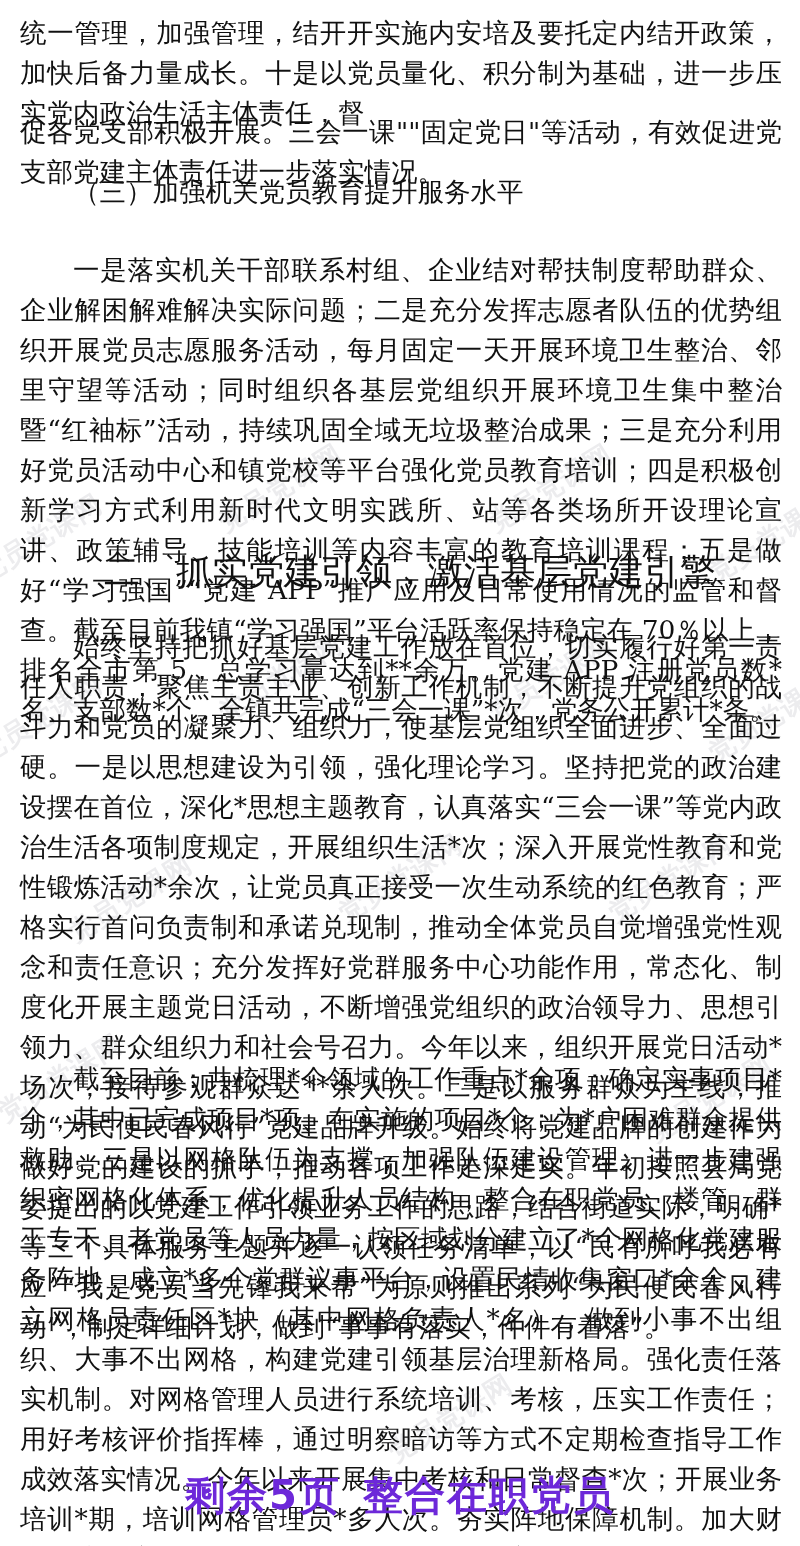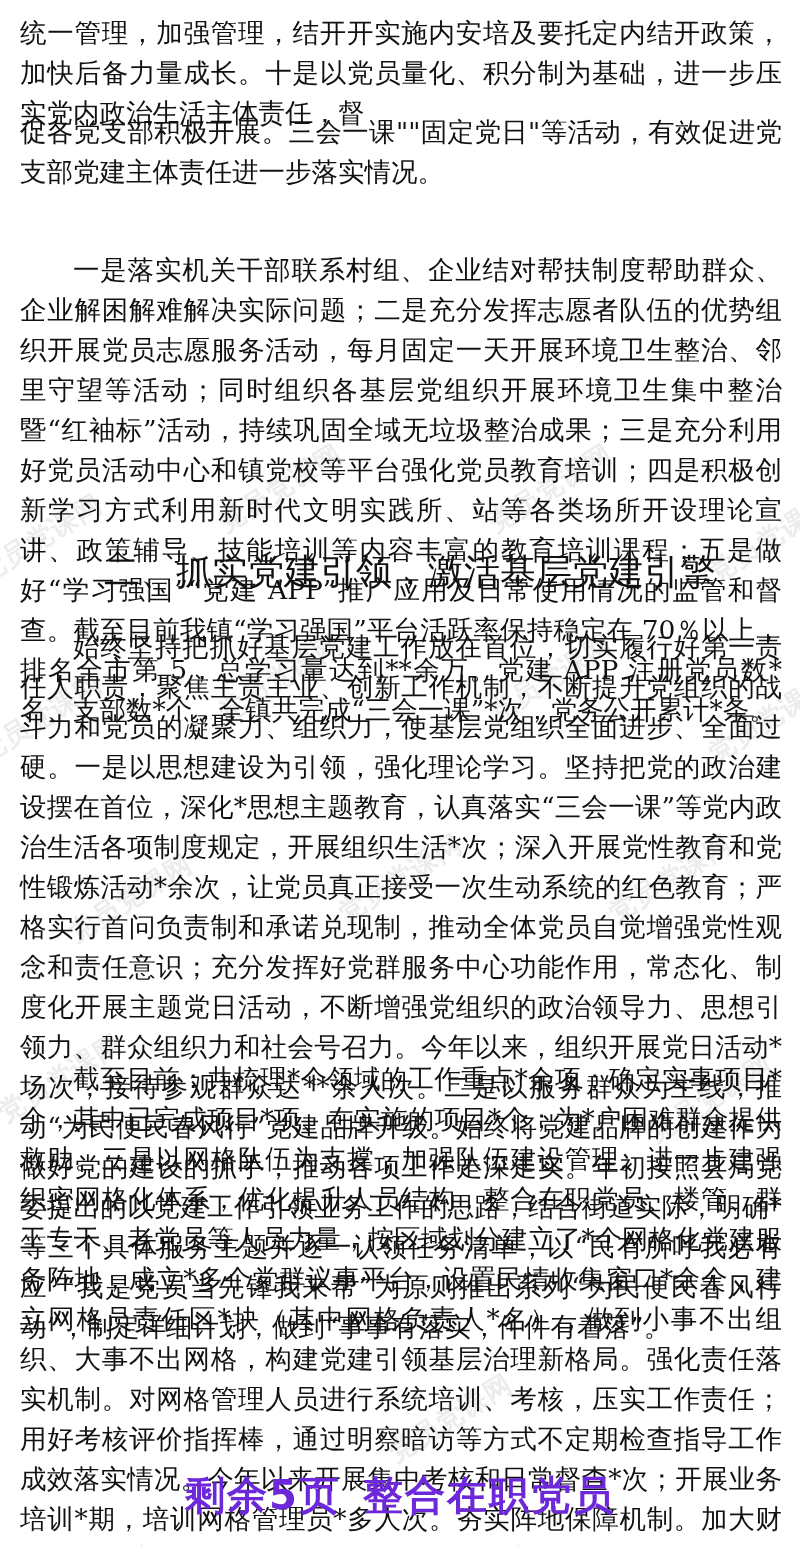--- a/index.html
+++ b/index.html
@@ -119,20 +119,21 @@
 
     <div class="wm" style="left:380px; top:1400px;">党员党课网</div>
   </div>
 
   <div class="content">
 
     <p id="para-top" class="textblock">统一管理，加强管理，结开开实施内安培及要托定内结开政策，加快后备力量成长。十是以党员量化、积分制为基础，进一步压实党内政治生活主体责任，督</p>
 
     <p id="para-cont" class="textblock">促各党支部积极开展。三会一课""固定党日"等活动，有效促进党支部党建主体责任进一步落实情况。</p>
 
+    <h3 id="head-three" class="textblock heading" style="margin:0;font-size:26.5px;font-weight:400;">（三）加强机关党员教育提升服务水平</h3>
 
     <p id="para-edu" class="textblock indent">一是落实机关干部联系村组、企业结对帮扶制度帮助群众、企业解困解难解决实际问题；二是充分发挥志愿者队伍的优势组织开展党员志愿服务活动，每月固定一天开展环境卫生整治、邻里守望等活动；同时组织各基层党组织开展环境卫生集中整治暨“红袖标”活动，持续巩固全域无垃圾整治成果；三是充分利用好党员活动中心和镇党校等平台强化党员教育培训；四是积极创新学习方式利用新时代文明实践所、站等各类场所开设理论宣讲、政策辅导、技能培训等内容丰富的教育培训课程；五是做好“学习强国”“党建 APP”推广应用及日常使用情况的监管和督查。截至目前我镇“学习强国”平台活跃率保持稳定在 70％以上，排名全市第 5，总学习量达到**余万。党建 APP 注册党员数*名、支部数*个，全镇共完成“三会一课”*次，党务公开累计*条。</p>
 
     <h3 id="head-two" class="textblock heading" style="margin:12px;font-size:36px;font-weight:400;">二、抓实党建引领，激活基层党建引擎</h3>
 
     <p id="para-lead" class="textblock indent">始终坚持把抓好基层党建工作放在首位，切实履行好第一责任人职责，聚焦主责主业、创新工作机制，不断提升党组织的战斗力和党员的凝聚力、组织力，使基层党组织全面进步、全面过硬。一是以思想建设为引领，强化理论学习。坚持把党的政治建设摆在首位，深化*思想主题教育，认真落实“三会一课”等党内政治生活各项制度规定，开展组织生活*次；深入开展党性教育和党性锻炼活动*余次，让党员真正接受一次生动系统的红色教育；严格实行首问负责制和承诺兑现制，推动全体党员自觉增强党性观念和责任意识；充分发挥好党群服务中心功能作用，常态化、制度化开展主题党日活动，不断增强党组织的政治领导力、思想引领力、群众组织力和社会号召力。今年以来，组织开展党日活动*场次，接待参观群众达**余人次。二是以服务群众为主线，推动“为民便民春风行”党建品牌升级。始终将党建品牌的创建作为做好党的建设的抓手，推动各项工作走深走实。年初按照县局党委提出的以党建工作引领业务工作的思路，结合街道实际，明确*等三个具体服务主题并逐一认领任务清单，以“民有所呼我必有应”“我是党员当先锋我来帮”为原则推出系列“为民便民春风行动”，制定详细计划，做到“事事有落实，件件有着落”。</p>
 
     <p id="para-asof" class="textblock indent">截至目前：共梳理*个领域的工作重点*余项；确定实事项目*个，其中已完成项目*项、在实施的项目*个；为*户困难群众提供救助。三是以网格队伍为支撑，加强队伍建设管理。进一步建强织密网格化体系，优化提升人员结构，整合在职党员、楼管、群工专干、老党员等人员力量，按区域划分建立了*个网格化党建服务阵地，成立*多个党群议事平台，设置民情收集窗口*余个，建立网格员责任区*块（其中网格负责人*名），做到小事不出组织、大事不出网格，构建党建引领基层治理新格局。强化责任落实机制。对网格管理人员进行系统培训、考核，压实工作责任；用好考核评价指挥棒，通过明察暗访等方式不定期检查指导工作成效落实情况。今年以来开展集中考核和日常督查*次；开展业务培训*期，培训网格管理员*多人次。夯实阵地保障机制。加大财政保障力度，将党建阵地建设经费纳入年度财政预算,确保党建阵地有保障;加强党建阵地硬件设施完善，</p>
 
   </div>

